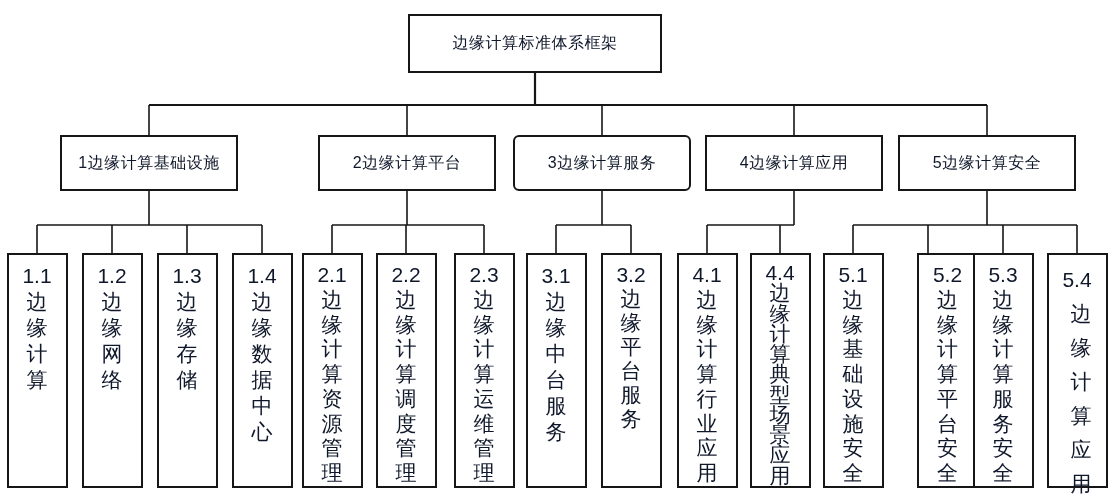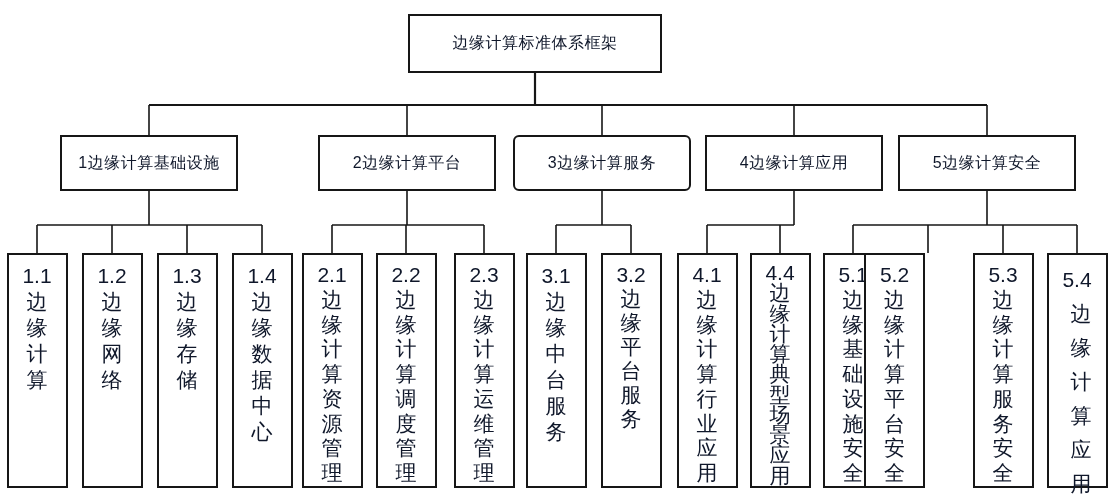--- a/index.html
+++ b/index.html
@@ -198,21 +198,21 @@
     <div class="vtext" style="line-height: 24.7778px;">5.1
 边
 缘
 基
 础
 设
 施
 安
 全</div>
   </div>
-      <div class="box l3" style="left: 864px; top: 253px; width: 61px; height: 235px;">
+      <div class="box l3" style="left: 917px; top: 253px; width: 61px; height: 235px;">
     <div class="vtext" style="line-height: 24.7778px;">5.2
 边
 缘
 计
 算
 平
 台
 安
 全</div>
   </div>

